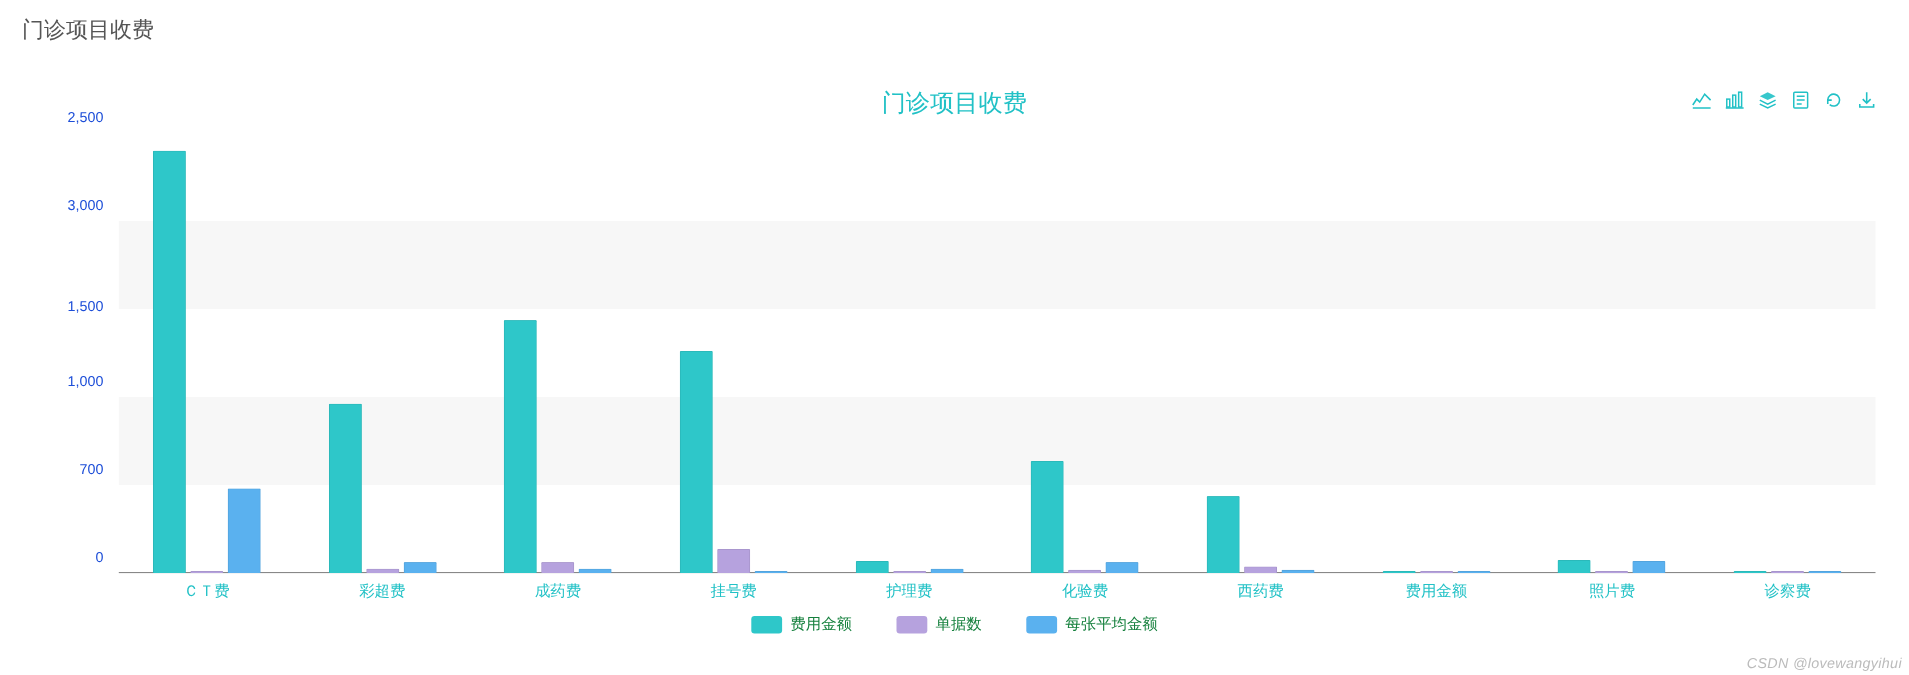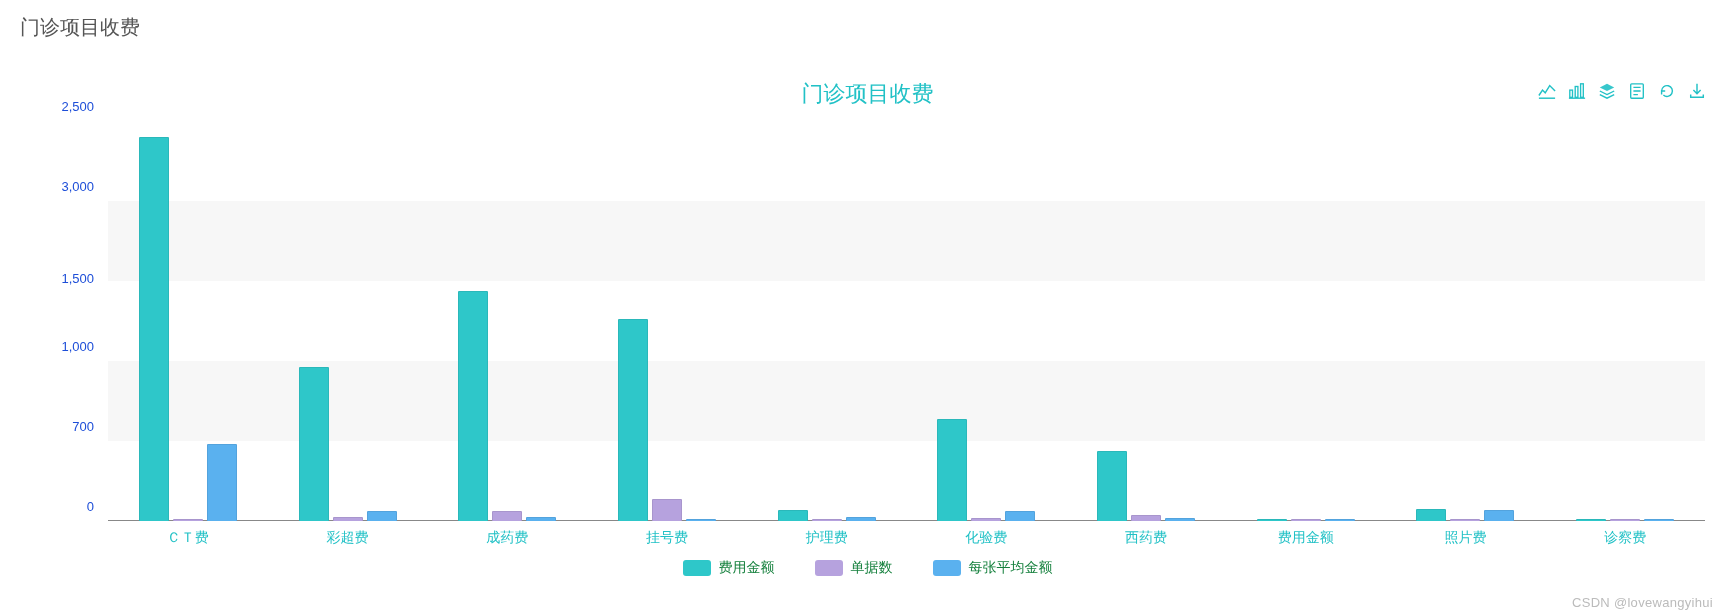--- a/index.html
+++ b/index.html
@@ -153,25 +153,26 @@
     cursor: pointer;
   }
   .swatch {
     width: 28px;
     height: 16px;
     border-radius: 3px;
     display: inline-block;
   }
   .watermark {
     position: absolute;
-    right: 22px;
+    right: 6px;
     bottom: 4px;
     font-size: 13px;
     color: #bbb;
     letter-spacing: 0.3px;
+    font-style: italic;
   }
 </style>
 </head>
 <body>
 
 <div class="header">
   <span class="header-title">门诊项目收费</span>
   <span class="close-btn">
     <svg viewBox="0 0 16 16">
         <path d="M2 2 L14 14 M14 2 L2 14" stroke="currentColor" stroke-width="1.5" fill="none"></path>

